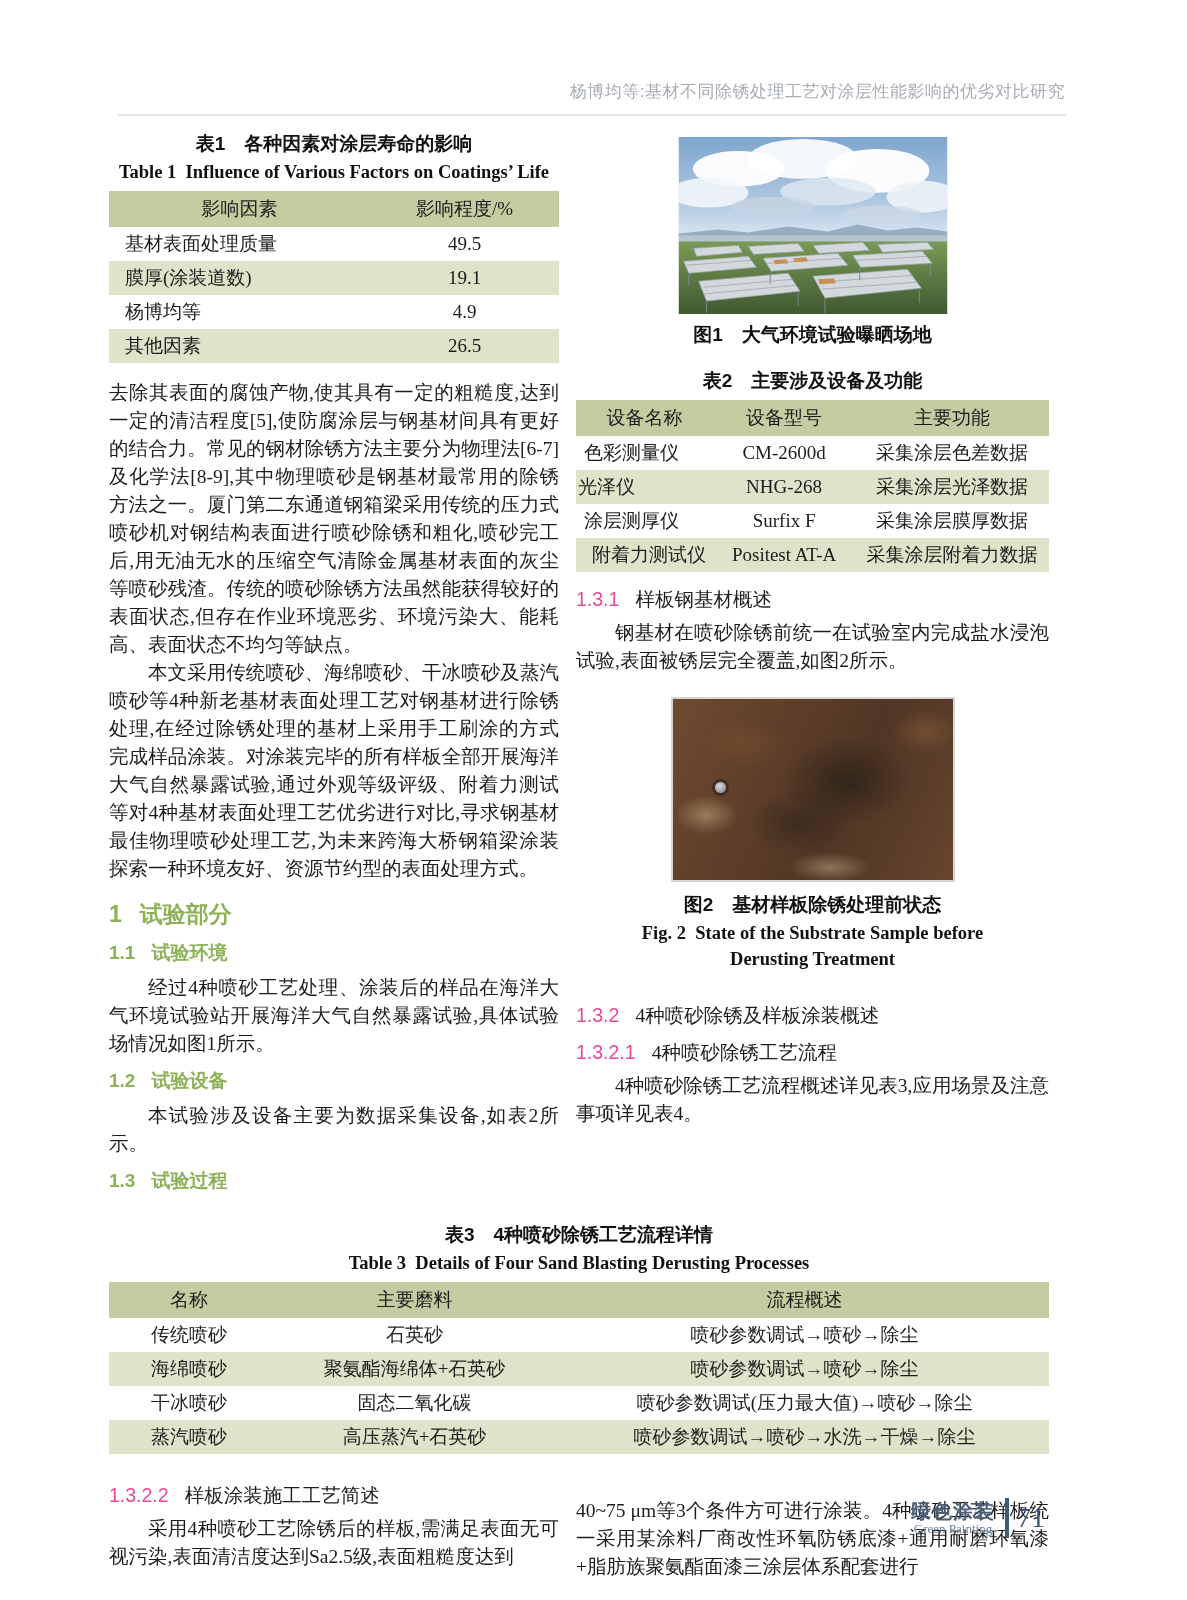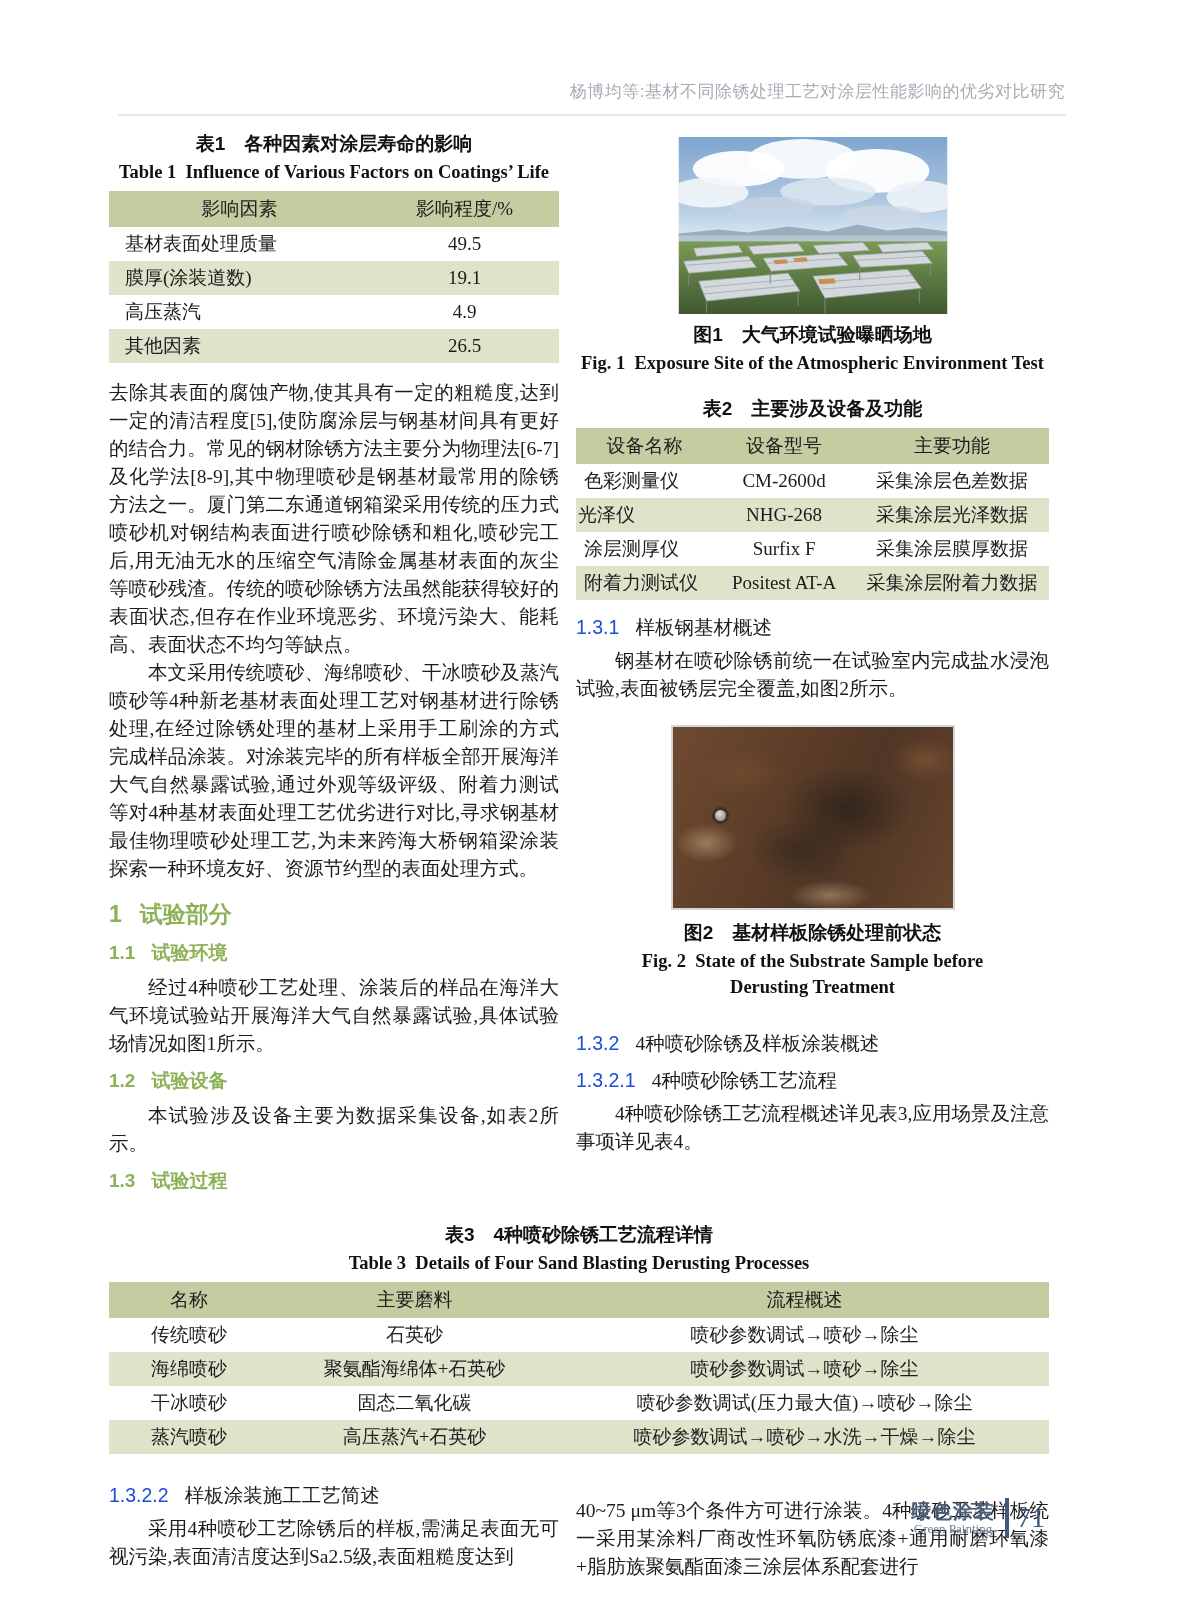--- a/index.html
+++ b/index.html
@@ -41,21 +41,21 @@
     font-family:"Liberation Sans","DejaVu Sans",sans-serif; font-weight:bold;
     color:#8cb156; font-size:23px; margin:16px 0 10px 0;
   }
   .h1 .ttl { margin-left:18px; }
   .h2 {
     font-family:"Liberation Sans","DejaVu Sans",sans-serif; font-weight:bold;
     color:#8cb156; font-size:19px; margin:10px 0 8px 0;
   }
   .h2 .ttl { margin-left:16px; }
   .h3 { font-size:19.5px; margin:10px 0 6px 0; }
-  .h3 .num { font-family:"Liberation Sans","DejaVu Sans",sans-serif; color:#1d4ed8; }
+  .h3 .num { font-family:"Liberation Sans","DejaVu Sans",sans-serif; color:#ec4899; }
   .h3 .ttl { margin-left:16px; color:#1c1c1c; }
 
   .figwrap { text-align:center; }
   .fig1-photo { width:270px; height:177px; display:block; margin:6px auto 8px auto; }
   .fig2-photo {
     width:280px; height:181px; margin:22px auto 10px auto; position:relative;
     border:2px solid #d6d6d6;
     background:
       radial-gradient(ellipse 95px 62px at 62% 45%, rgba(24,23,18,0.55), transparent 70%),
       radial-gradient(ellipse 75px 48px at 45% 68%, rgba(30,28,22,0.45), transparent 70%),
@@ -113,21 +113,21 @@
           <tbody>
             <tr>
               <td class="cell-left">基材表面处理质量</td>
               <td>49.5</td>
             </tr>
             <tr class="alt">
               <td class="cell-left">膜厚(涂装道数)</td>
               <td>19.1</td>
             </tr>
             <tr>
-              <td class="cell-left">高压蒸汽</td>
+              <td class="cell-left">杨博均等</td>
               <td>4.9</td>
             </tr>
             <tr class="alt">
               <td class="cell-left">其他因素</td>
               <td>26.5</td>
             </tr>
           </tbody>
         </table>
 
         <div class="para" style="margin-top:16px">去除其表面的腐蚀产物,使其具有一定的粗糙度,达到一定的清洁程度[5],使防腐涂层与钢基材间具有更好的结合力。常见的钢材除锈方法主要分为物理法[6-7]及化学法[8-9],其中物理喷砂是钢基材最常用的除锈方法之一。厦门第二东通道钢箱梁采用传统的压力式喷砂机对钢结构表面进行喷砂除锈和粗化,喷砂完工后,用无油无水的压缩空气清除金属基材表面的灰尘等喷砂残渣。传统的喷砂除锈方法虽然能获得较好的表面状态,但存在作业环境恶劣、环境污染大、能耗高、表面状态不均匀等缺点。</div>
@@ -208,21 +208,20 @@
               <line x1="120" y1="155" x2="120" y2="170"></line>
               <line x1="147" y1="162" x2="147" y2="177"></line>
               <line x1="242" y1="152" x2="242" y2="167"></line>
               <line x1="10" y1="137" x2="10" y2="150"></line>
               <line x1="92" y1="135" x2="92" y2="148"></line>
               <line x1="182" y1="131" x2="182" y2="144"></line>
               <line x1="253" y1="127" x2="253" y2="140"></line>
             </g>
           </svg>
           <div class="cap-cn">图1　大气环境试验曝晒场地</div>
-          <div class="cap-en">Fig. 1  Exposure Site of the Atmospheric Environment Test</div>
         </div>
 
         <div style="margin-top:20px">
           <div class="cap-cn">表2　主要涉及设备及功能</div>
           <table class="tbl">
             <thead>
               <tr>
                 <th style="width:29%">设备名称</th>
                 <th style="width:30%">设备型号</th>
                 <th style="width:41%">主要功能</th>
@@ -238,21 +237,21 @@
                 <td class="cell-left" style="padding-left:2px">光泽仪</td>
                 <td>NHG-268</td>
                 <td>采集涂层光泽数据</td>
               </tr>
               <tr>
                 <td class="cell-left" style="padding-left:8px">涂层测厚仪</td>
                 <td>Surfix F</td>
                 <td>采集涂层膜厚数据</td>
               </tr>
               <tr class="alt">
-                <td class="cell-left" style="padding-left:8px">附着力测试仪</td>
+                <td class="cell-left" style="">附着力测试仪</td>
                 <td>Positest AT-A</td>
                 <td>采集涂层附着力数据</td>
               </tr>
             </tbody>
           </table>
         </div>
 
         <div class="h3" style="margin-top:14px">
           <span class="num">1.3.1</span><span class="ttl">样板钢基材概述</span>
         </div>

